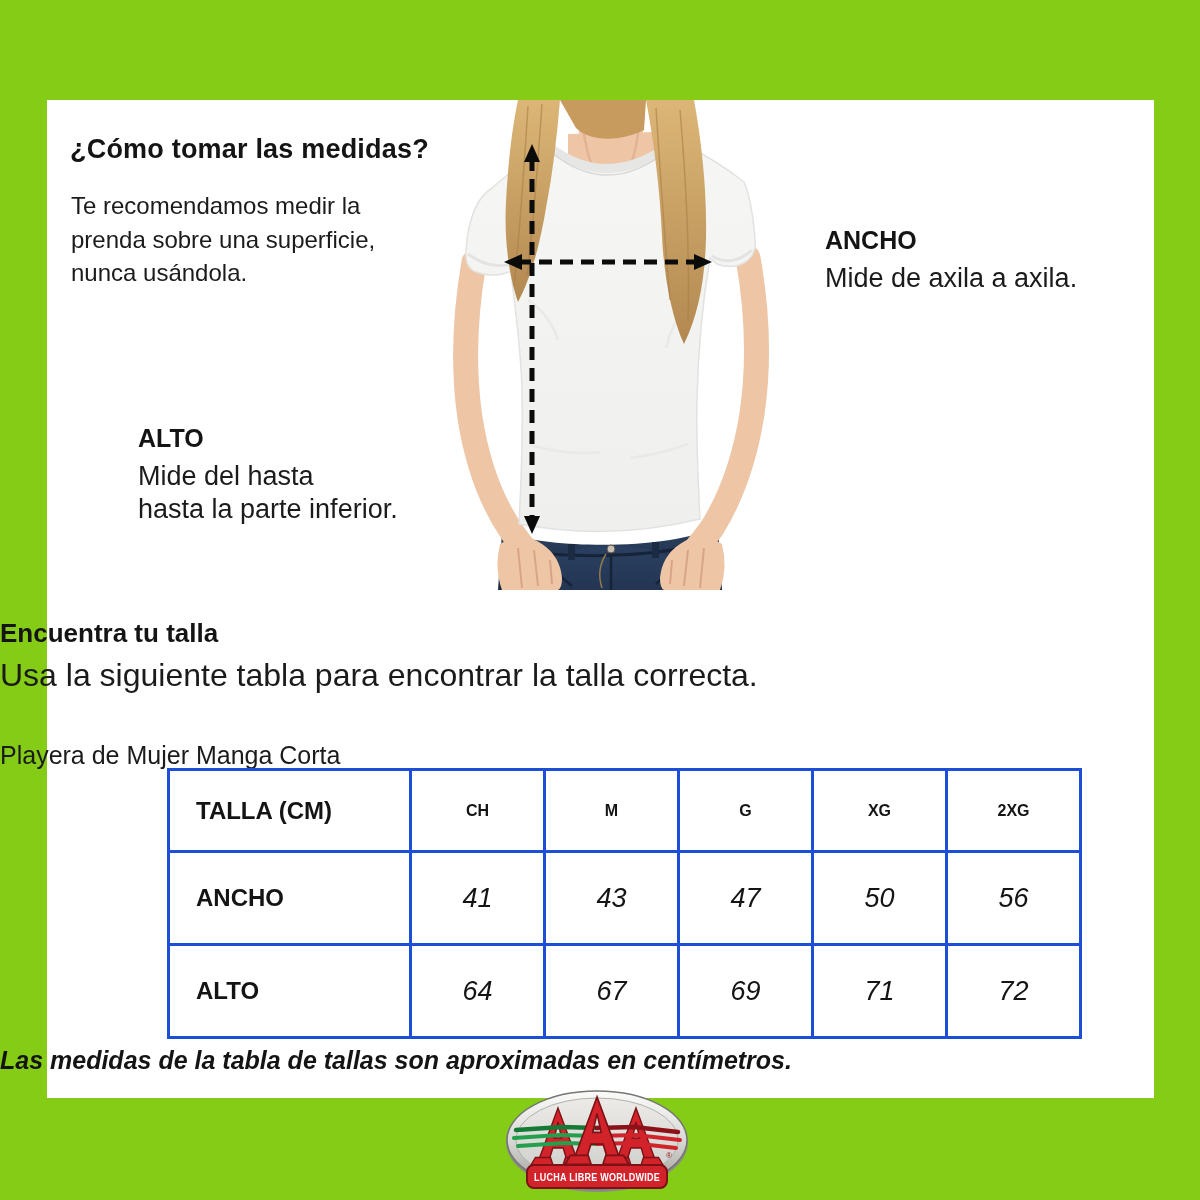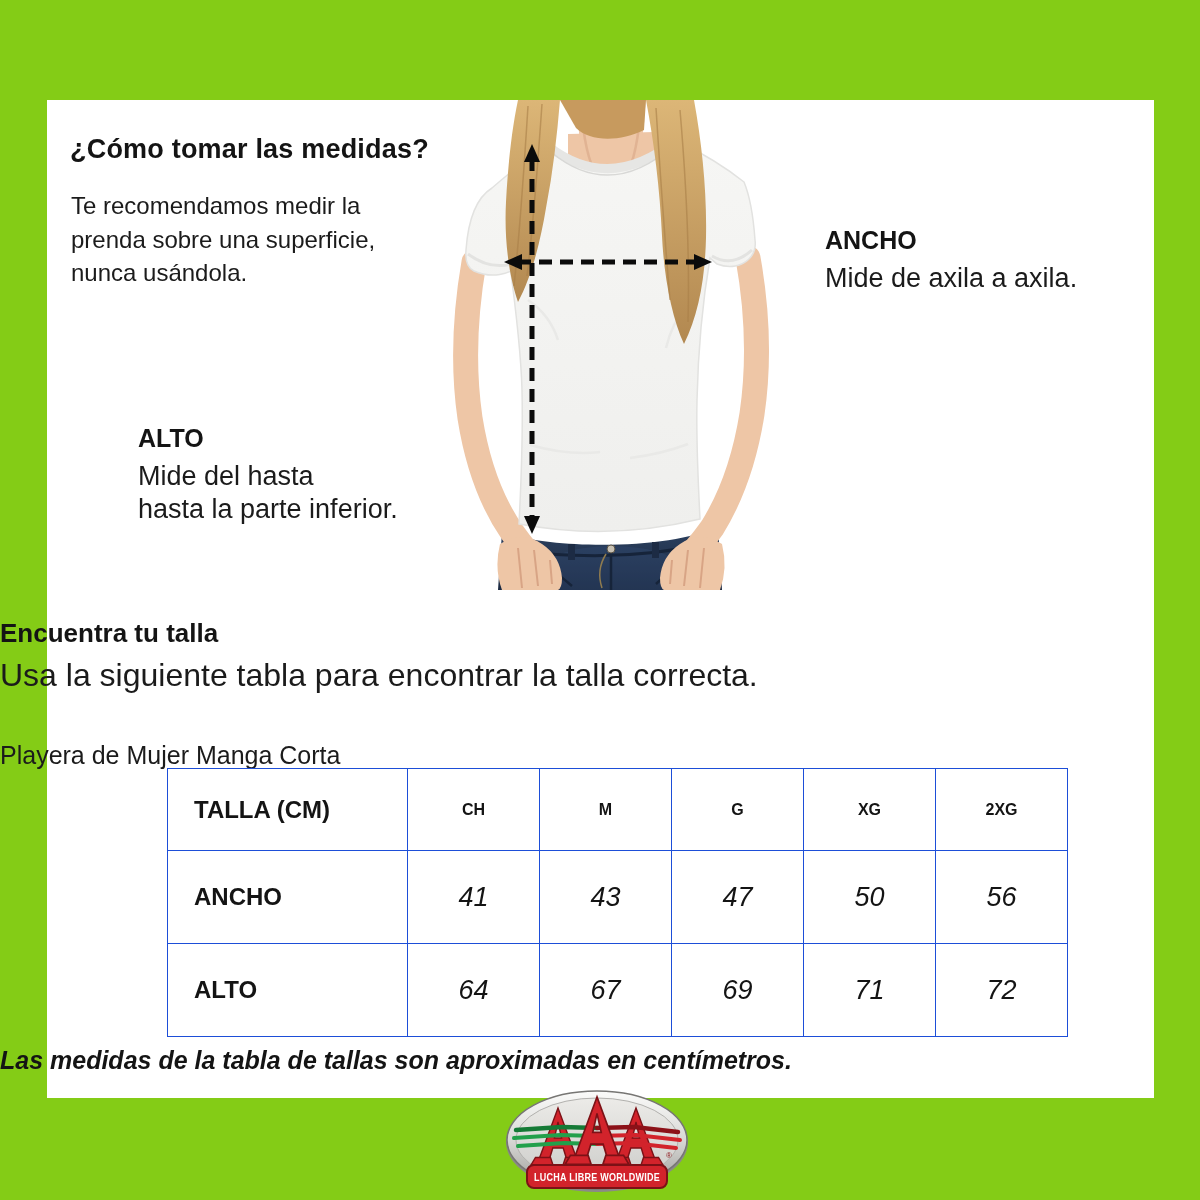--- a/index.html
+++ b/index.html
@@ -38,21 +38,21 @@
   .center-text{position:absolute;left:0;width:1182px;}
   .find-title{top:618px;font-size:26px;font-weight:bold;}
   .find-sub{top:657px;font-size:32px;color:#1b1b1b;}
   .table-caption{top:729px;font-size:25px;color:#1b1b1b;margin-top:12px;}
   
   .size-table{
     position:absolute;left:167px;top:768px;
     border-collapse:collapse;table-layout:fixed;
   }
   .size-table td,.size-table th{
-    border:1px solid #1d4ed8;background:#fff;padding:0;
+    border:3px solid #1d4ed8;background:#fff;padding:0;
     vertical-align:middle;
   }
   .size-table tr.hdr{height:82px;}
   .size-table tr.datarow{height:93px;}
   .size-table .c-first{width:213px;text-align:left;padding-left:26px;font-weight:bold;font-size:24px;}
   .size-table .c-size{width:131px;text-align:center;font-weight:bold;font-size:16px;}
   .size-table .c-val{width:131px;text-align:center;font-weight:normal;font-size:27px;font-style:italic;}
   
   .footnote{top:1046px;font-size:25px;font-weight:bold;font-style:italic;}
   

